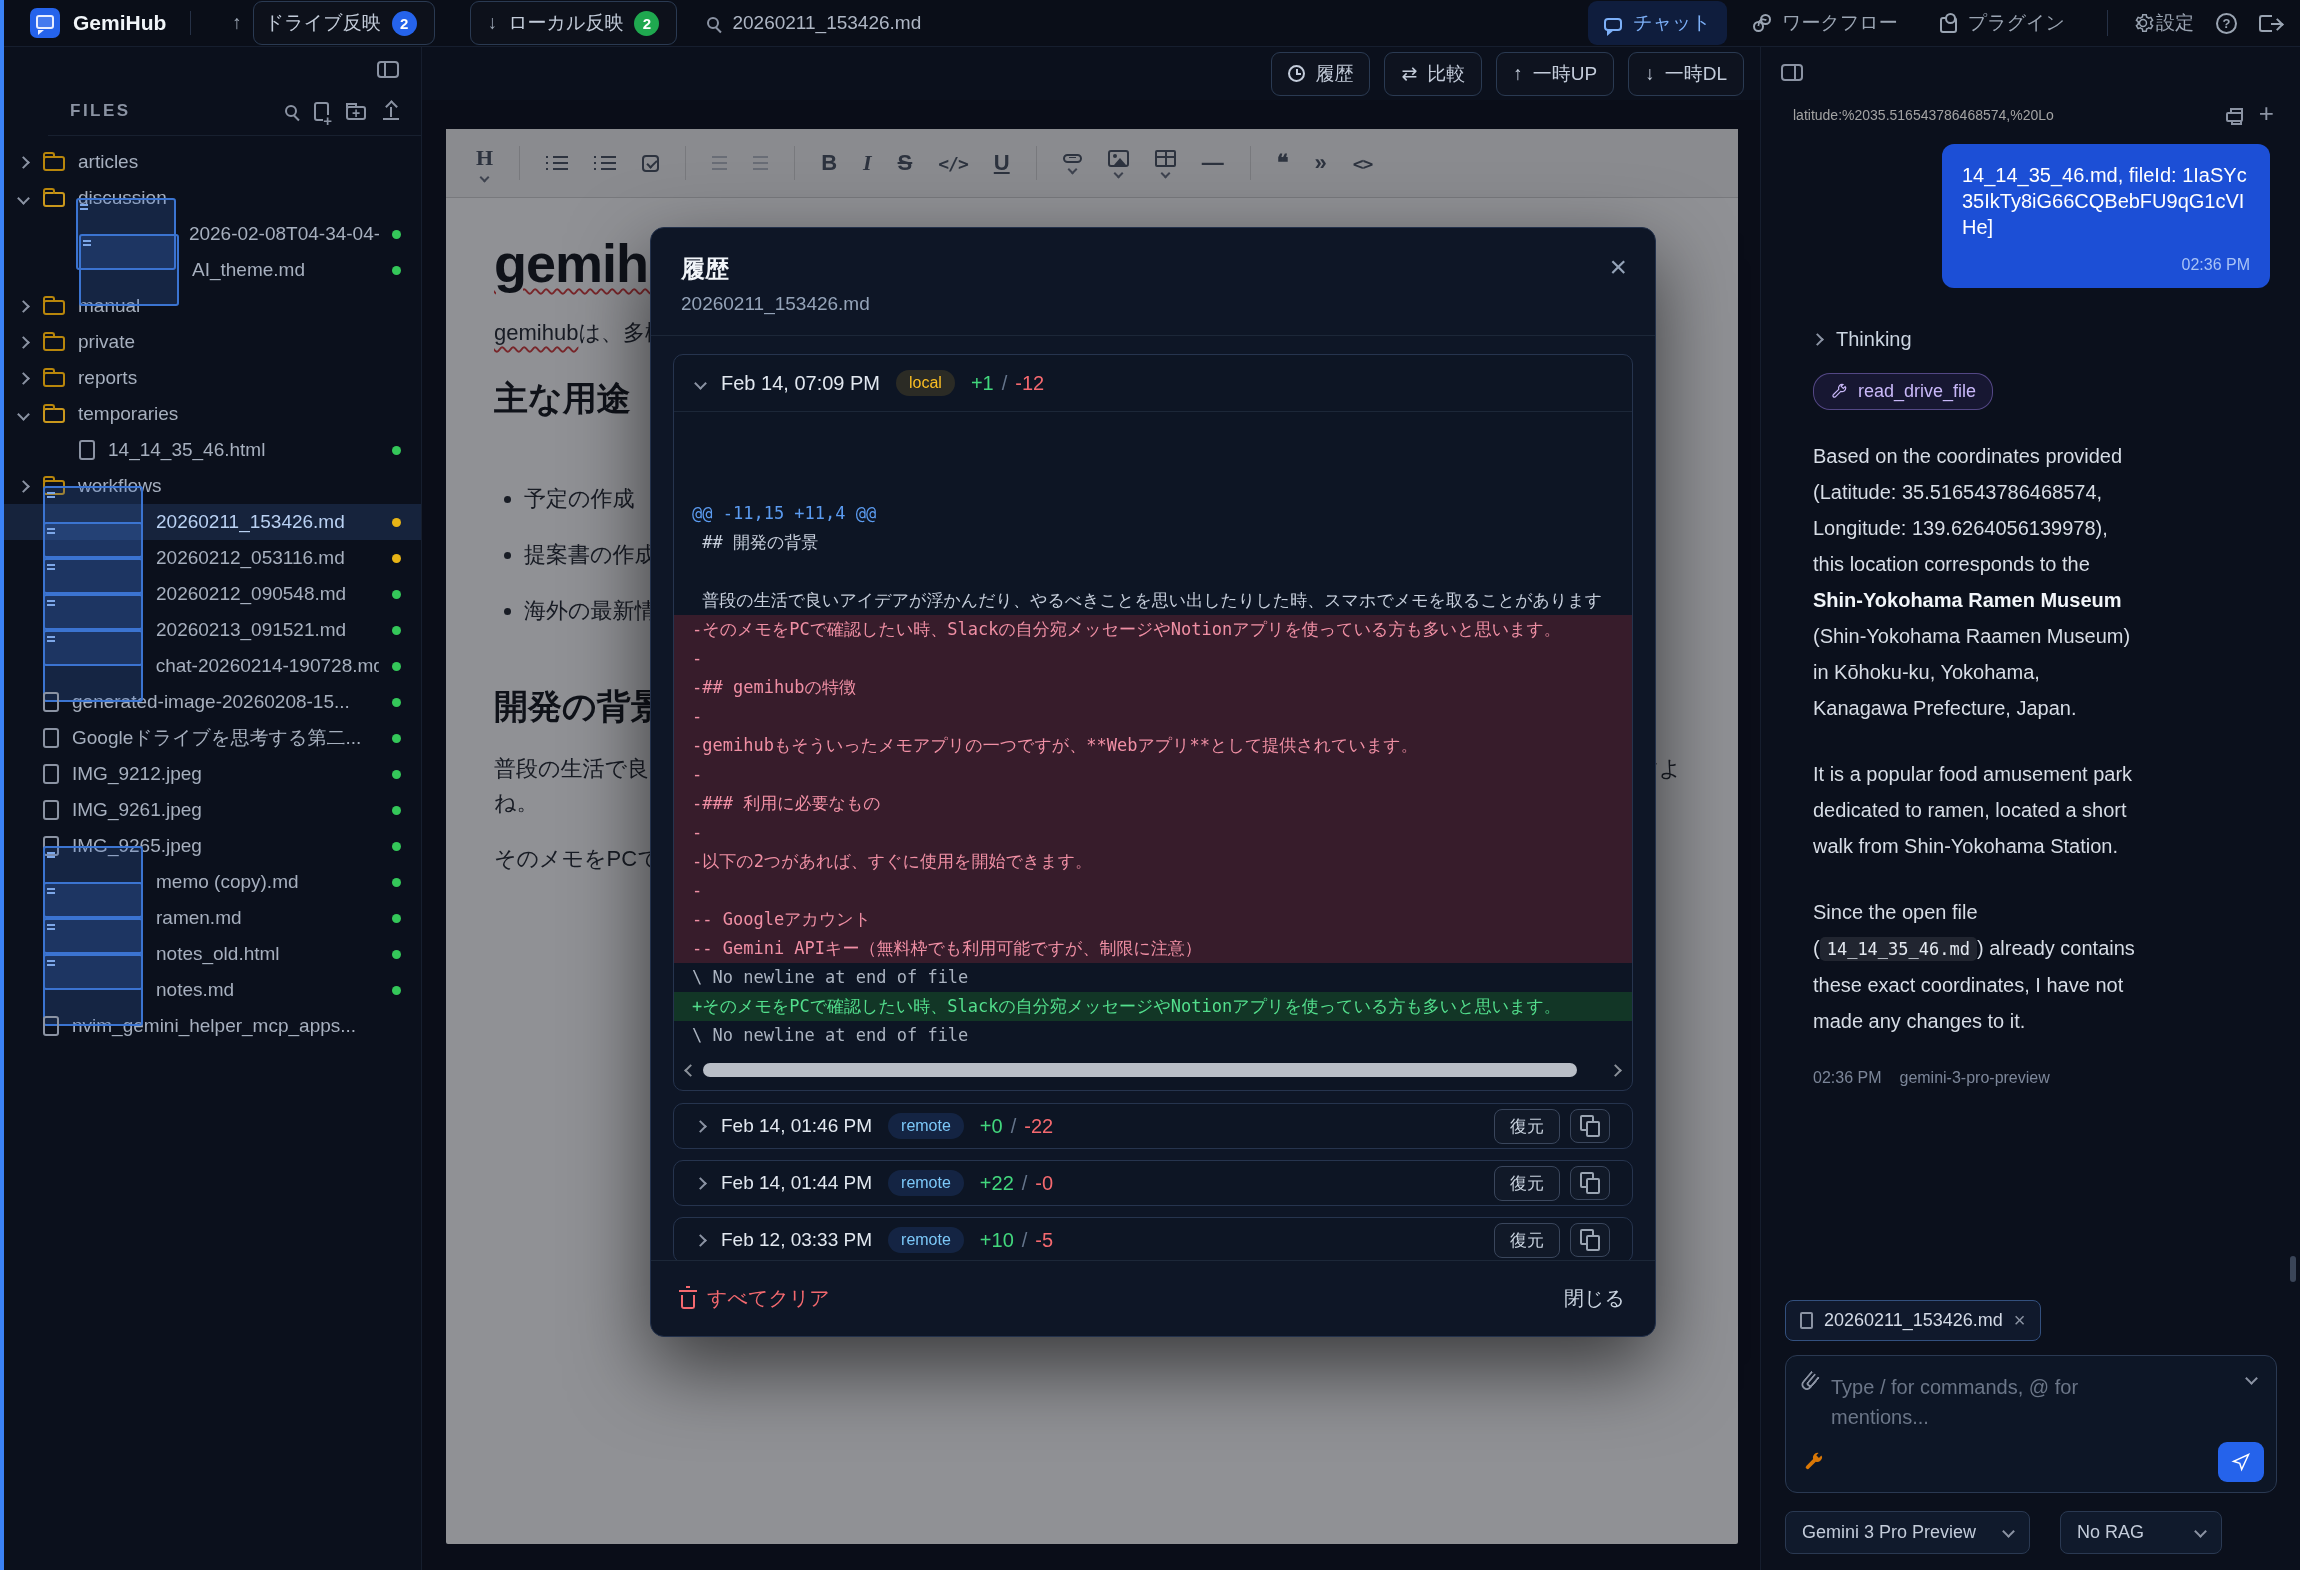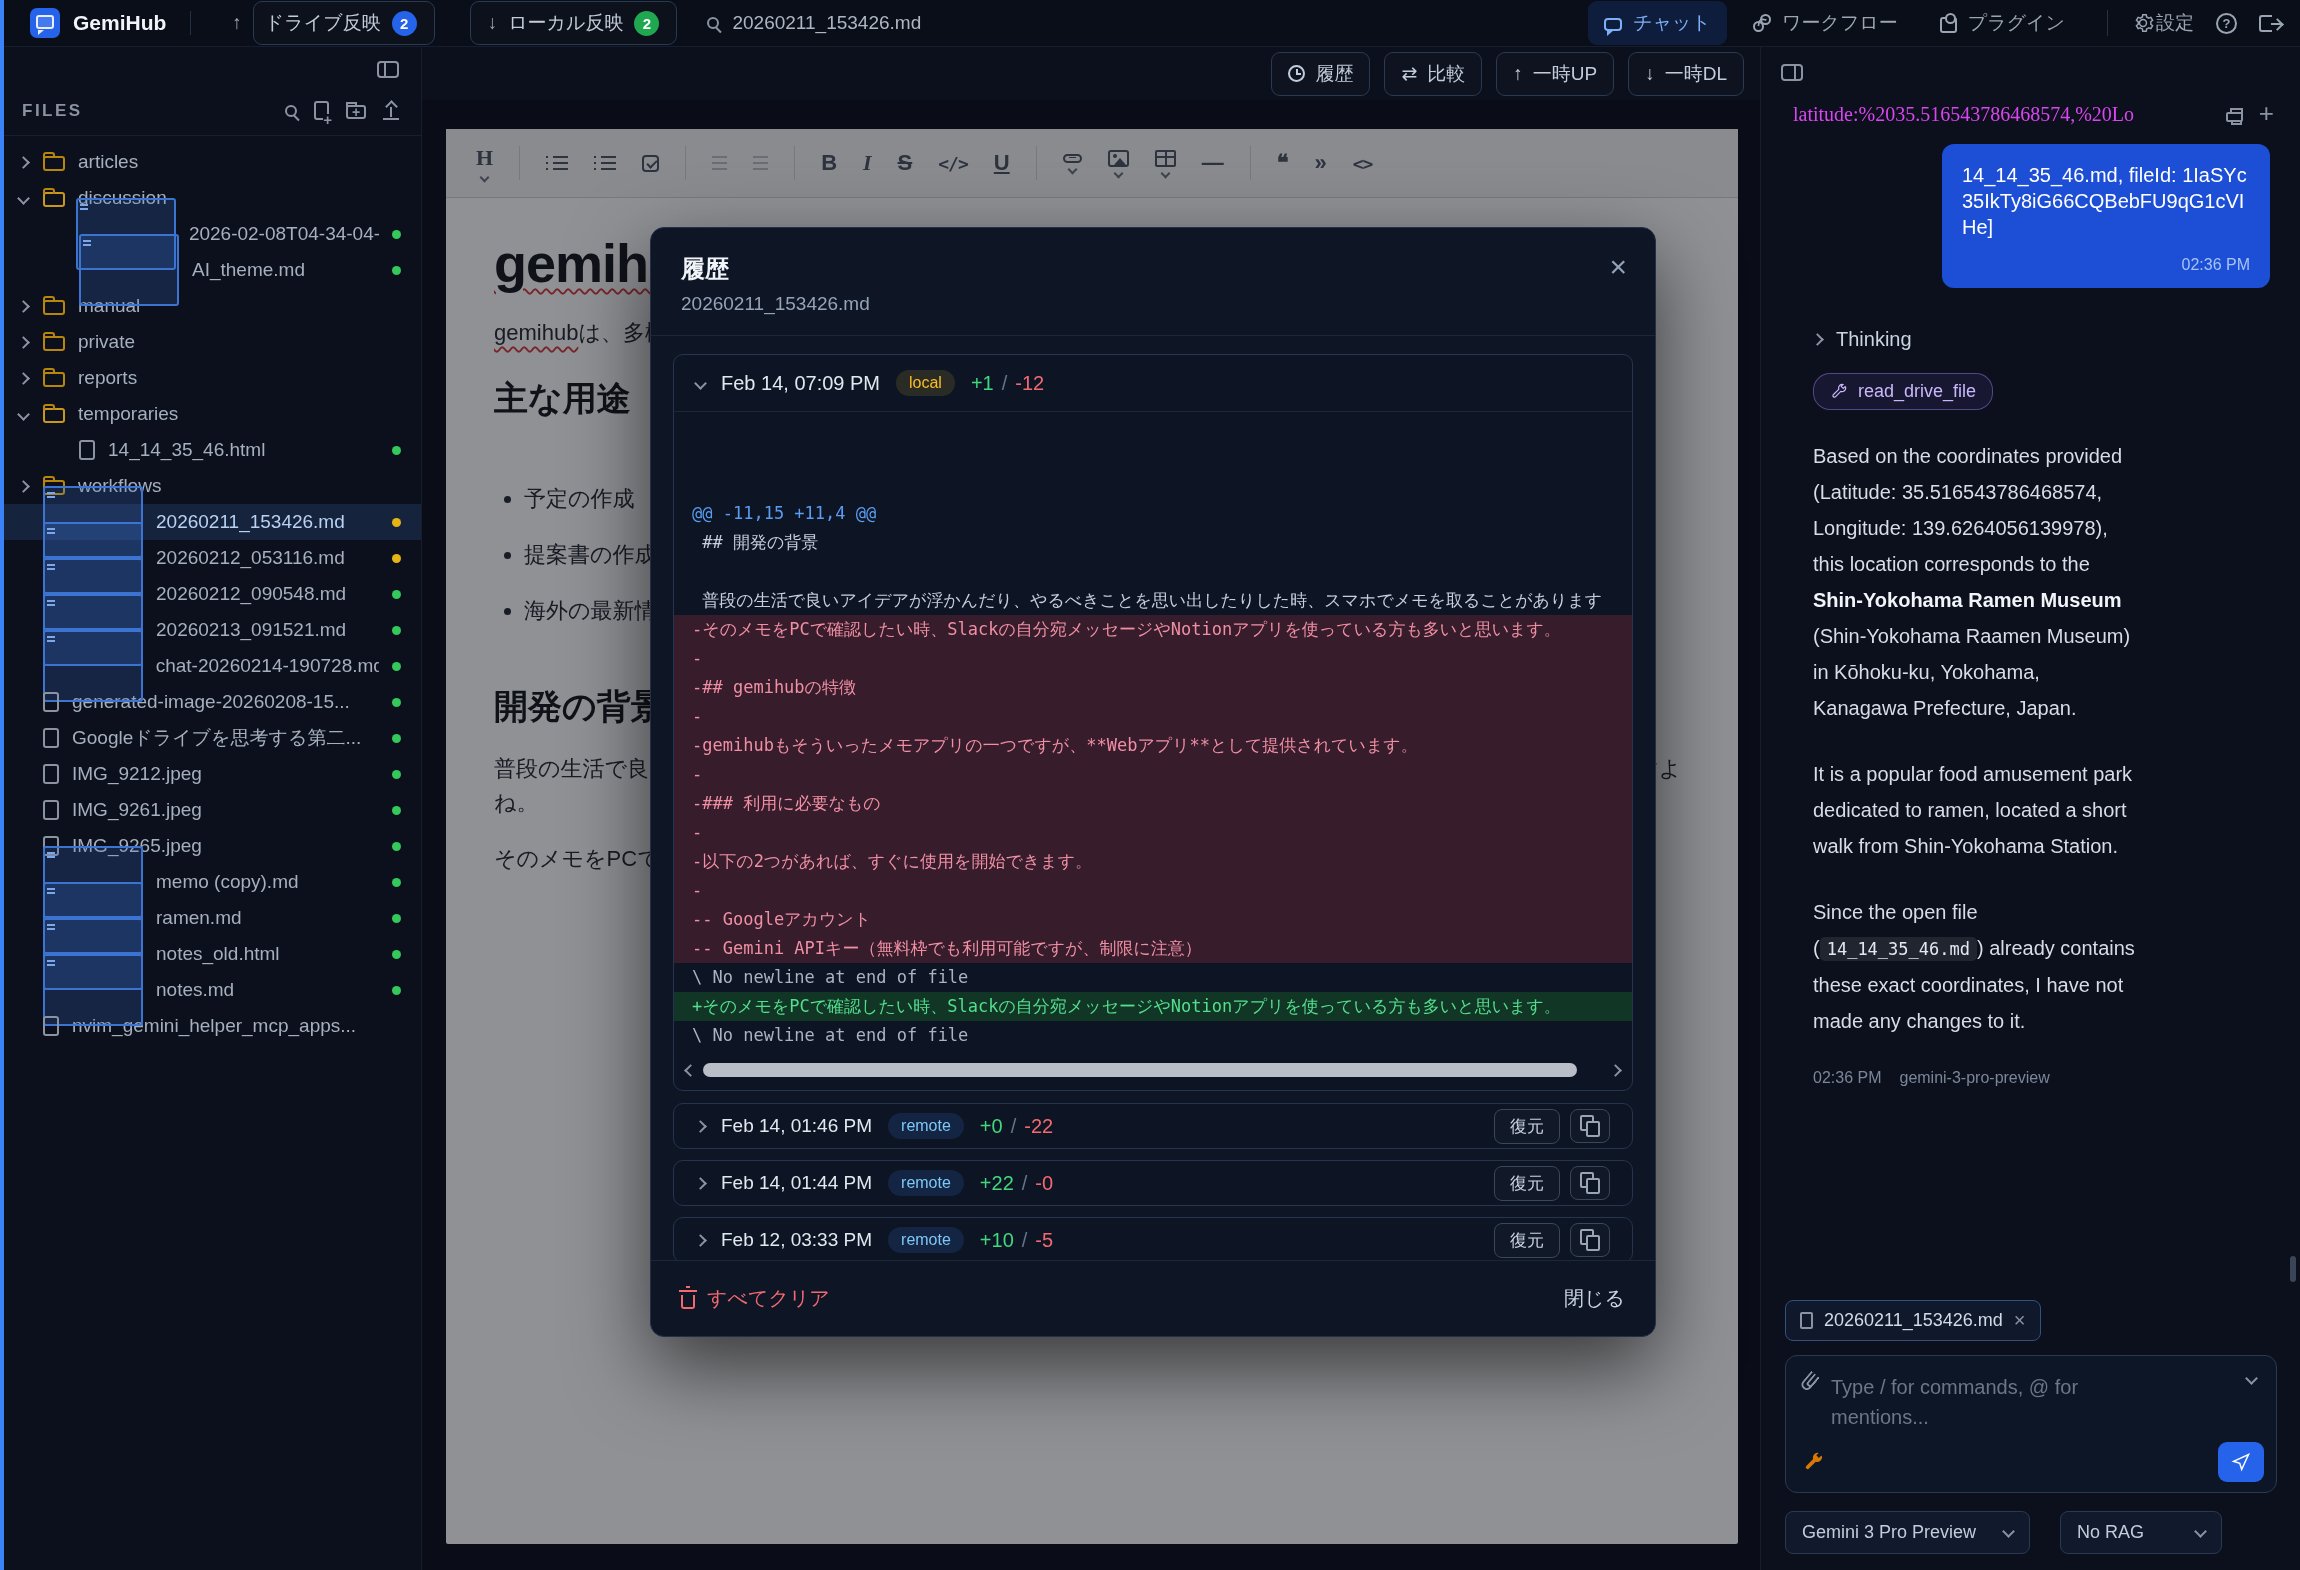--- a/index.html
+++ b/index.html
@@ -78,21 +78,21 @@
   .tb-nav { margin-left:auto; display:flex; align-items:center; gap:10px; }
   .nav-item { display:flex; align-items:center; gap:11px; font-size:19px; color:#9aa4b2; padding:9px 16px; border-radius:9px; }
   .nav-item.active { background:rgba(37,99,235,.18); color:#7db0f8; }
   .nav-set { display:flex; align-items:center; gap:22px; margin-left:16px; padding-left:24px; border-left:1px solid #263146; color:#9aa4b2; }
   .nav-gear { display:flex; align-items:center; gap:2px; font-size:19px; color:#9aa4b2; }
 
   
   .app-row { display:flex; height:1523px; }
   .sidebar { width:422px; background:#0b101c; border-right:1px solid #161e2e; display:flex; flex-direction:column; }
   .sb-top { height:44px; display:flex; align-items:center; justify-content:flex-end; padding:0 22px; color:#8b93a3; }
-  .sb-files-row { display:flex; align-items:flex-start; padding:10px 22px 14px 22px; border-bottom:1px solid #18202f; }
+  .sb-files-row { display:flex; align-items:center; padding:10px 22px 14px 22px; border-bottom:1px solid #18202f;margin-left:48px; }
   .sb-files-label { font-size:17px; font-weight:700; letter-spacing:2.5px; color:#8b93a3; }
   .sb-icons { margin-left:auto; display:flex; align-items:center; gap:17px; color:#8b93a3; }
   .i-file-plus { display:inline-block; width:15px; height:19px; border:2px solid currentColor; border-radius:3px; position:relative; }
   .i-file-plus::after { content:'+'; position:absolute; right:-5px; bottom:-7px; font-size:15px; font-weight:700; background:#0b101c; line-height:11px; }
   .i-folder-plus { display:inline-block; width:20px; height:14px; border:2px solid currentColor; border-radius:3px; position:relative; margin-top:3px; }
   .i-folder-plus::before { content:''; position:absolute; top:-5px; left:-2px; width:7px; height:3px; border:2px solid currentColor; border-bottom:none; }
   .i-folder-plus::after { content:'+'; position:absolute; left:4px; top:-3px; font-size:14px; font-weight:700; }
   .i-upload { display:inline-block; width:16px; height:2px; background:currentColor; position:relative; margin-top:16px; }
   .i-upload::before { content:''; position:absolute; left:7px; bottom:3px; width:2px; height:10px; background:currentColor; }
   .i-upload::after { content:''; position:absolute; left:4px; bottom:9px; width:7px; height:7px; border-left:2px solid currentColor; border-top:2px solid currentColor; transform:rotate(45deg); }
@@ -179,21 +179,21 @@
   .rows .entry { margin-bottom:11px; }
   .rows .entry-head { height:44px; font-size:19px; }
   .modal-foot { border-top:1px solid #1c2738; height:76px; display:flex; align-items:center; justify-content:space-between; padding:0 30px; }
   .clear-btn { display:flex; align-items:center; gap:12px; color:#f4696f; font-size:20px; }
   .close-btn { color:#cbd5e1; font-size:20px; }
 
   
   .rpanel { width:540px; border-left:1px solid #161e2e; background:#0b101c; display:flex; flex-direction:column; }
   .rp-top { height:50px; display:flex; align-items:center; padding:0 20px; color:#8b93a3; }
   .rp-title-row { display:flex; align-items:center; gap:16px; padding:6px 26px 12px 32px; color:#8b93a3; }
-  .conv-title { flex:1; font-size:20px; color:#d946ef; white-space:nowrap; overflow:hidden;font-family:Liberation Serif, serif; }
+  .conv-title { flex:1; font-size:14px; color:#a3a3a3; white-space:nowrap; overflow:hidden; }
   .messages { flex:1; padding:6px 30px 0 48px; position:relative; overflow:hidden; }
   .bubble { margin-left:auto; width:328px; background:#1c4fd6; border-radius:12px; padding:18px 20px 10px; font-size:20px; line-height:26px; color:#fff; word-break:break-all; }
   .bubble-time { text-align:right; font-size:16px; color:#a8c3f6; margin-top:12px; }
   .think-row { display:flex; align-items:center; gap:14px; margin:40px 0 0 4px; color:#cbd5e1; font-size:20px; }
   .think-row .chev { color:#8b93a3; }
   .tool-chip { display:inline-flex; align-items:center; gap:10px; margin:22px 0 0 4px; border:1px solid rgba(167,139,250,.42); background:rgba(139,92,246,.1); color:#c9b8f9; padding:7px 16px; border-radius:17px; font-size:18px; }
   .msg-text { margin:28px 4px 0; width:326px; font-size:20px; line-height:36px; color:#d7dde6; }
   .msg-text + .msg-text { margin-top:30px; }
   .msg-text b { color:#f1f5f9; }
   .msg-text code { font-family:"DejaVu Sans Mono",monospace; font-size:17px; background:rgba(255,255,255,.09); padding:2px 7px; border-radius:5px; color:#e3e8f0; }

